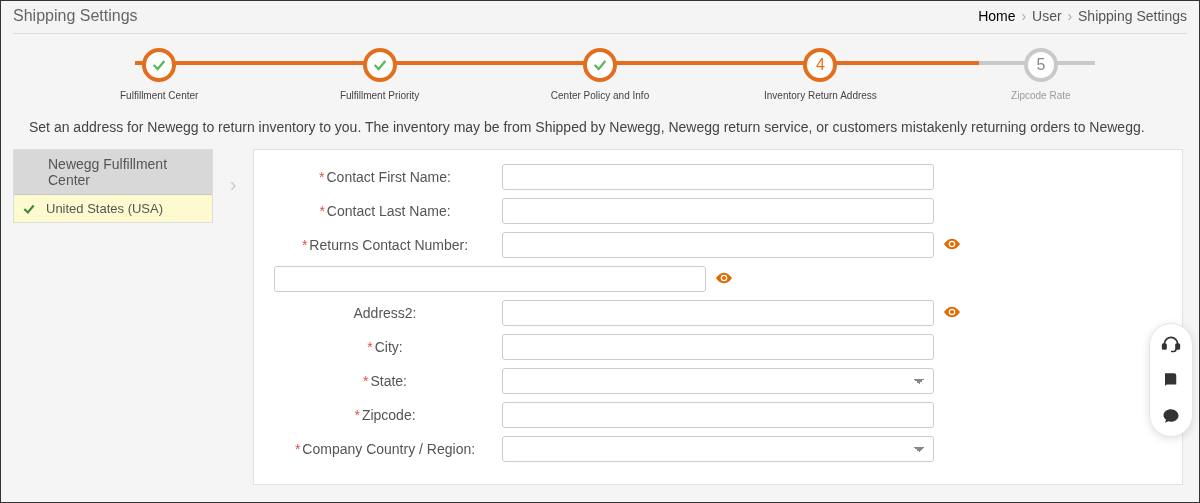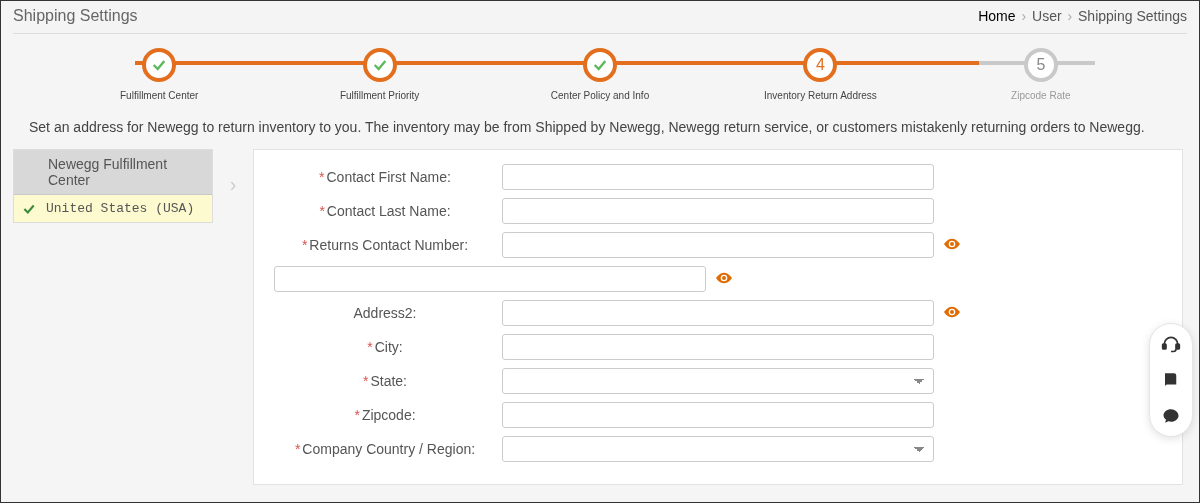--- a/index.html
+++ b/index.html
@@ -114,21 +114,20 @@
       border-bottom: 1px solid #c8c8c8;
       font-size: 14px;
     }
     .sidebar-item {
       background: #fdfacf;
       padding: 6px 8px;
       display: flex;
       align-items: center;
       gap: 10px;
       cursor: pointer;
-      font-family: Liberation Mono, monospace;
     }
     .check {
       width: 14px; height: 14px;
     }
     .chevron-col {
       width: 20px;
       display: flex;
       align-items: center;
       justify-content: center;
       padding-top: 24px;

